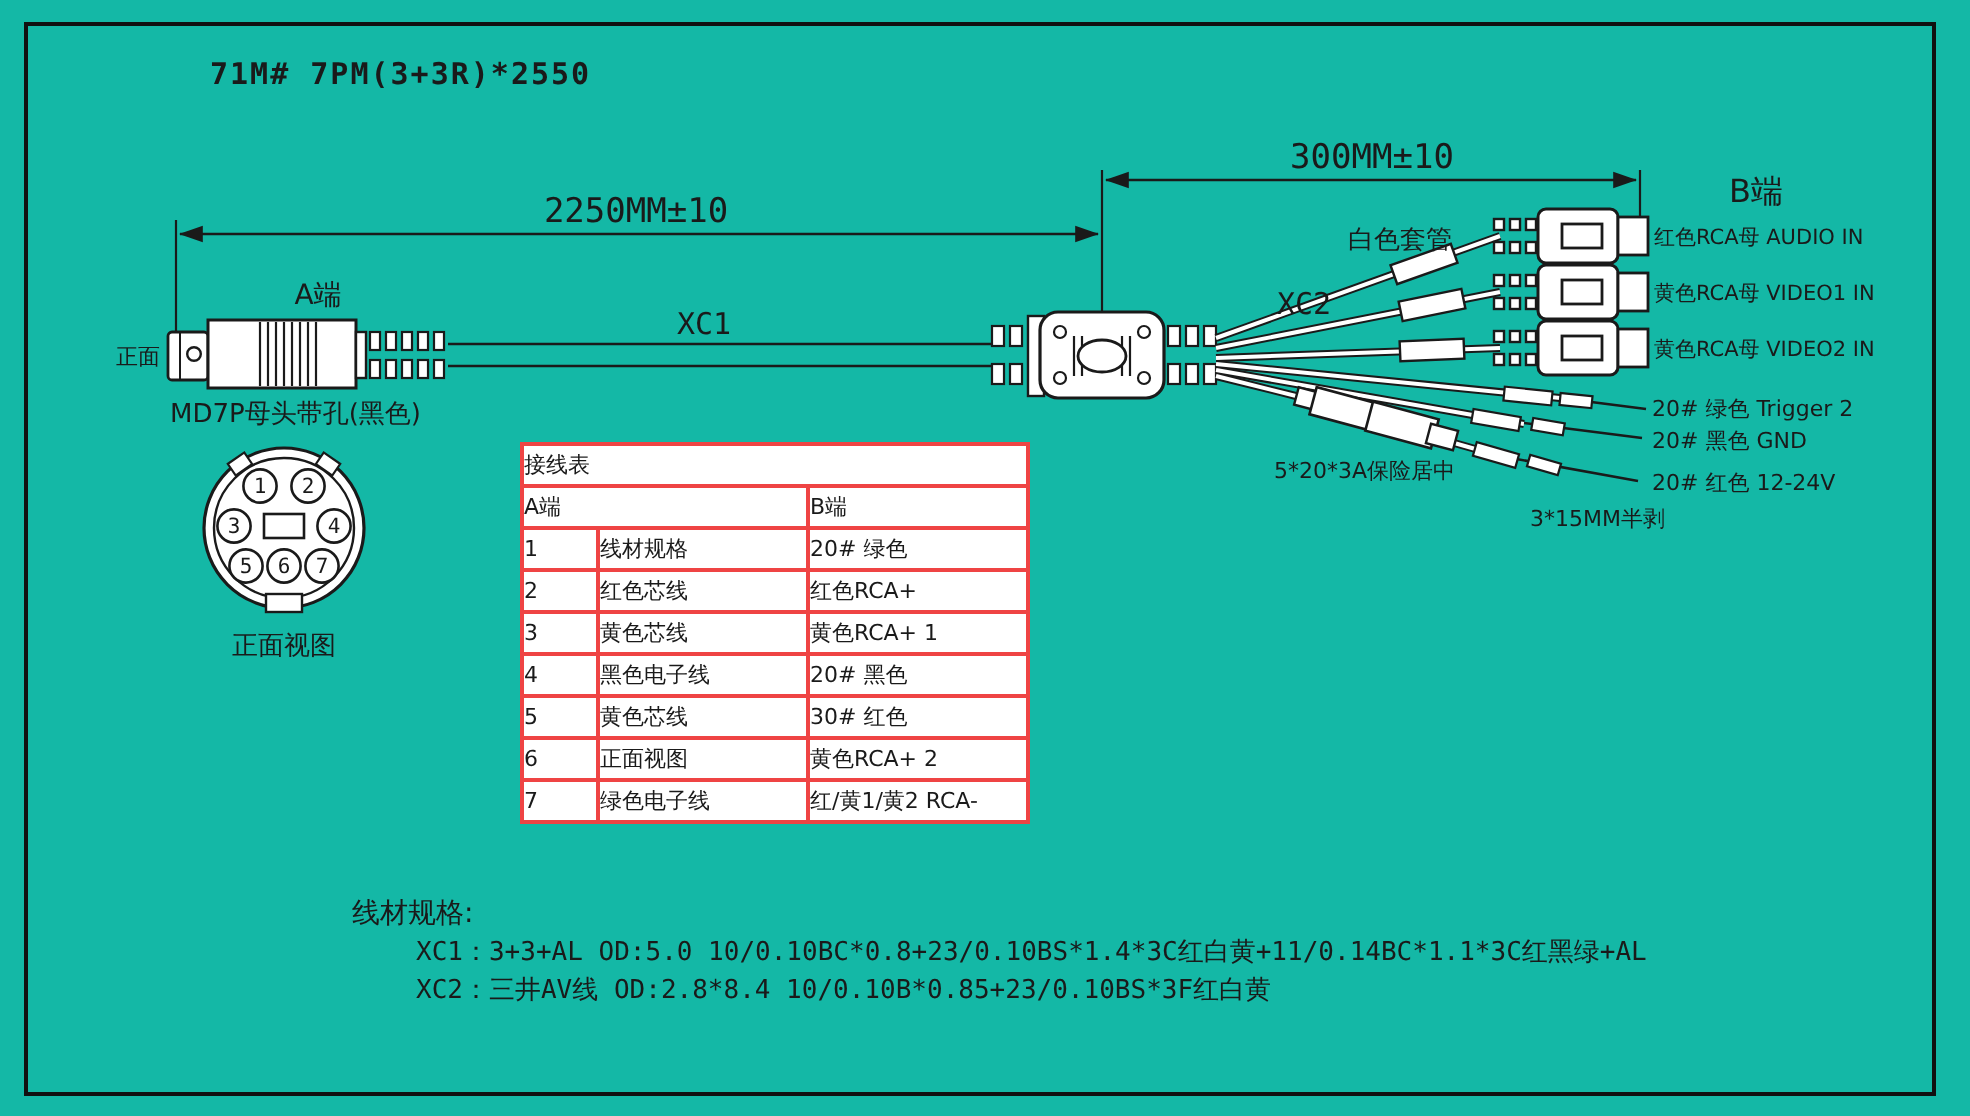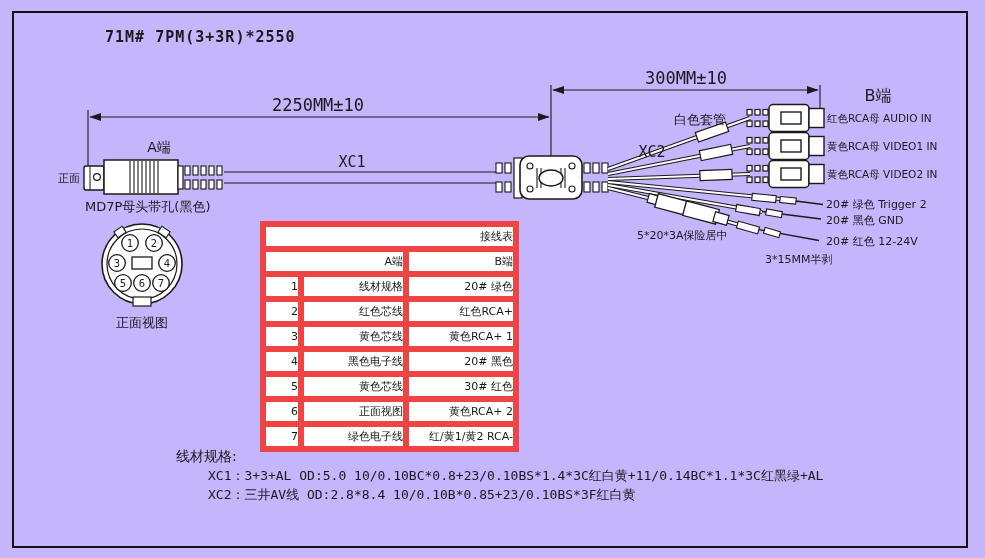--- a/index.html
+++ b/index.html
@@ -1,24 +1,24 @@
 <!DOCTYPE html>
 <html><head>
 <meta charset="utf-8">
 <style>
   html,body{margin:0;padding:0;background:#fff;}
-  #stage{position:relative;width:985px;height:558px;background:#c4b5fd;overflow:hidden;
+  #stage{position:relative;width:985px;height:558px;background:#14b8a6;overflow:hidden;
          font-family:"DejaVu Sans",sans-serif;color:#1a1a1a;}
   svg{position:absolute;left:0;top:0;}
   svg text{fill:#1a1a1a;}
   .mono{font-family:"DejaVu Sans Mono",monospace;}
   .cn{font-family:"DejaVu Sans",sans-serif;}
   #wiring-table{position:absolute;left:260px;top:221px;width:253px;border-collapse:collapse;
         table-layout:fixed;font-size:11px;color:#1a1a1a;background:#fff;}
-  #wiring-table td{border:6px solid #ef4444;height:19px;line-height:19px;text-align:right;
+  #wiring-table td{border:2px solid #ef4444;height:19px;line-height:19px;text-align:left;
         padding:0;overflow:hidden;white-space:nowrap;}
 </style>
 </head>
 <body>
 
 <div id="stage">
 
 <svg width="985" height="558" viewBox="0 0 985 558">
   <defs>
     <marker id="arr" viewBox="0 0 10 10" refX="9.5" refY="5" markerWidth="10" markerHeight="10" orient="auto-start-reverse">

